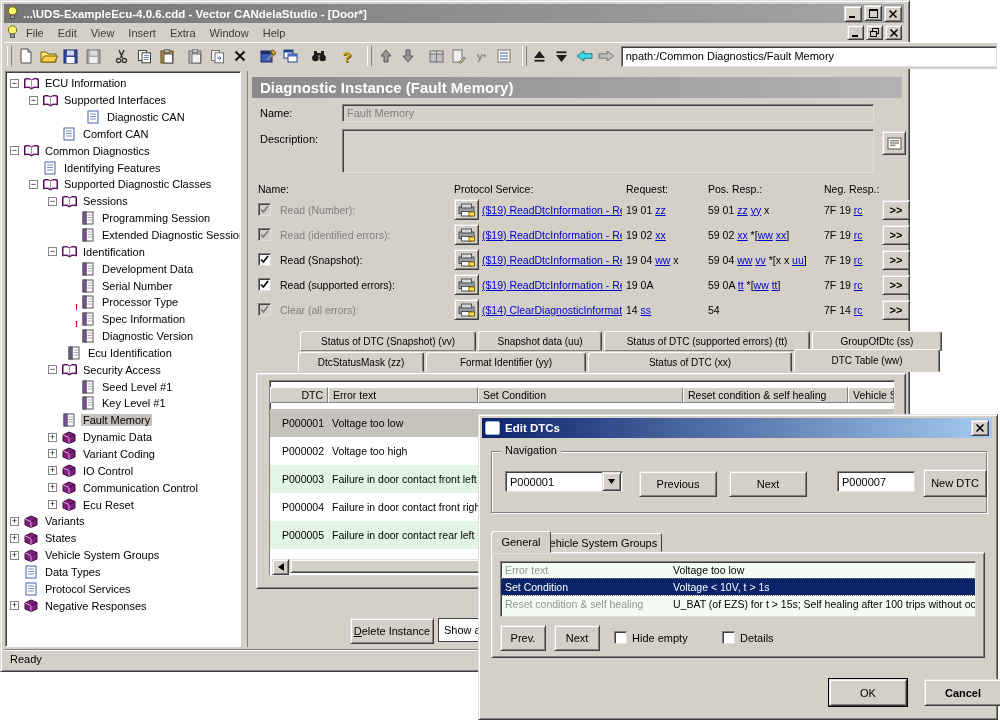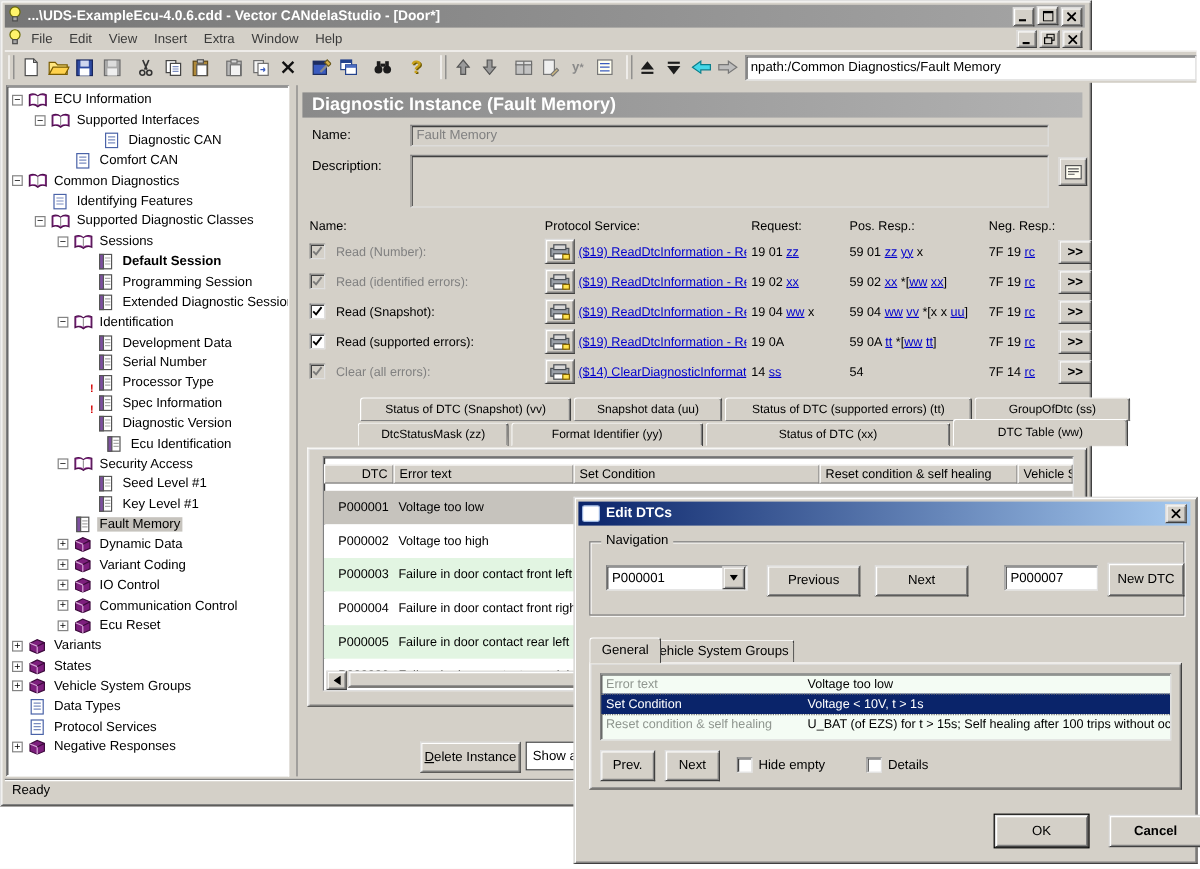--- a/index.html
+++ b/index.html
@@ -480,141 +480,126 @@
             <svg width="12" height="14" viewBox="0 0 12 14">
               <rect x="1" y="1" width="10" height="12" fill="#fff" stroke="#555"></rect>
               <rect x="1" y="1" width="3.2" height="12" fill="#7d4fa0" stroke="#555"></rect>
               <g stroke="#aaa">
                 <line x1="5.5" y1="4" x2="10" y2="4"></line>
                 <line x1="5.5" y1="6.5" x2="10" y2="6.5"></line>
                 <line x1="5.5" y1="9" x2="10" y2="9"></line>
               </g>
             </svg>
           </span>
-          <span class="tree-label" style="font-weight: bold;">Default Session</span>
+          <span class="tree-label">Programming Session</span>
         </div>
         <div class="tree-row" style="padding-left: 61px;">
           <span style="width: 9px; flex: 0 0 auto;"></span>
           <span class="tree-icon">
             <svg width="12" height="14" viewBox="0 0 12 14">
               <rect x="1" y="1" width="10" height="12" fill="#fff" stroke="#555"></rect>
               <rect x="1" y="1" width="3.2" height="12" fill="#7d4fa0" stroke="#555"></rect>
               <g stroke="#aaa">
                 <line x1="5.5" y1="4" x2="10" y2="4"></line>
                 <line x1="5.5" y1="6.5" x2="10" y2="6.5"></line>
                 <line x1="5.5" y1="9" x2="10" y2="9"></line>
               </g>
             </svg>
           </span>
-          <span class="tree-label">Programming Session</span>
+          <span class="tree-label">Extended Diagnostic Session</span>
+        </div>
+        <div class="tree-row" style="padding-left: 42px;">
+          <span class="expander">−</span>
+          <span class="tree-icon">
+            <svg width="17" height="13" viewBox="0 0 17 13">
+              <path d="M8.5 3 C6.5 1.2 3.5 1 1.5 2 V11 C3.5 10 6.5 10.2 8.5 12 C10.5 10.2 13.5 10 15.5 11 V2 C13.5 1 10.5 1.2 8.5 3 Z" fill="#8e2b8e" stroke="#4d104d"></path>
+              <path d="M8.5 3.6 C7 2.3 4.6 2.1 2.6 2.9 V9.8 C4.6 9.2 7 9.4 8.5 10.6 C10 9.4 12.4 9.2 14.4 9.8 V2.9 C12.4 2.1 10 2.3 8.5 3.6 Z" fill="#fff"></path>
+              <line x1="8.5" y1="3.6" x2="8.5" y2="10.6" stroke="#999"></line>
+            </svg>
+          </span>
+          <span class="tree-label">Identification</span>
         </div>
         <div class="tree-row" style="padding-left: 61px;">
           <span style="width: 9px; flex: 0 0 auto;"></span>
           <span class="tree-icon">
             <svg width="12" height="14" viewBox="0 0 12 14">
               <rect x="1" y="1" width="10" height="12" fill="#fff" stroke="#555"></rect>
               <rect x="1" y="1" width="3.2" height="12" fill="#7d4fa0" stroke="#555"></rect>
               <g stroke="#aaa">
                 <line x1="5.5" y1="4" x2="10" y2="4"></line>
                 <line x1="5.5" y1="6.5" x2="10" y2="6.5"></line>
                 <line x1="5.5" y1="9" x2="10" y2="9"></line>
               </g>
             </svg>
           </span>
-          <span class="tree-label">Extended Diagnostic Session</span>
-        </div>
-        <div class="tree-row" style="padding-left: 42px;">
-          <span class="expander">−</span>
-          <span class="tree-icon">
-            <svg width="17" height="13" viewBox="0 0 17 13">
-              <path d="M8.5 3 C6.5 1.2 3.5 1 1.5 2 V11 C3.5 10 6.5 10.2 8.5 12 C10.5 10.2 13.5 10 15.5 11 V2 C13.5 1 10.5 1.2 8.5 3 Z" fill="#8e2b8e" stroke="#4d104d"></path>
-              <path d="M8.5 3.6 C7 2.3 4.6 2.1 2.6 2.9 V9.8 C4.6 9.2 7 9.4 8.5 10.6 C10 9.4 12.4 9.2 14.4 9.8 V2.9 C12.4 2.1 10 2.3 8.5 3.6 Z" fill="#fff"></path>
-              <line x1="8.5" y1="3.6" x2="8.5" y2="10.6" stroke="#999"></line>
-            </svg>
-          </span>
-          <span class="tree-label">Identification</span>
+          <span class="tree-label">Development Data</span>
         </div>
         <div class="tree-row" style="padding-left: 61px;">
           <span style="width: 9px; flex: 0 0 auto;"></span>
           <span class="tree-icon">
             <svg width="12" height="14" viewBox="0 0 12 14">
               <rect x="1" y="1" width="10" height="12" fill="#fff" stroke="#555"></rect>
               <rect x="1" y="1" width="3.2" height="12" fill="#7d4fa0" stroke="#555"></rect>
               <g stroke="#aaa">
                 <line x1="5.5" y1="4" x2="10" y2="4"></line>
                 <line x1="5.5" y1="6.5" x2="10" y2="6.5"></line>
                 <line x1="5.5" y1="9" x2="10" y2="9"></line>
               </g>
             </svg>
           </span>
-          <span class="tree-label">Development Data</span>
+          <span class="tree-label">Serial Number</span>
         </div>
         <div class="tree-row" style="padding-left: 61px;">
           <span style="width: 9px; flex: 0 0 auto;"></span>
           <span class="tree-icon">
             <svg width="12" height="14" viewBox="0 0 12 14">
               <rect x="1" y="1" width="10" height="12" fill="#fff" stroke="#555"></rect>
               <rect x="1" y="1" width="3.2" height="12" fill="#7d4fa0" stroke="#555"></rect>
               <g stroke="#aaa">
                 <line x1="5.5" y1="4" x2="10" y2="4"></line>
                 <line x1="5.5" y1="6.5" x2="10" y2="6.5"></line>
                 <line x1="5.5" y1="9" x2="10" y2="9"></line>
               </g>
             </svg>
-          </span>
-          <span class="tree-label">Serial Number</span>
+            <span class="alert-mark">!</span>
+          </span>
+          <span class="tree-label">Processor Type</span>
         </div>
         <div class="tree-row" style="padding-left: 61px;">
           <span style="width: 9px; flex: 0 0 auto;"></span>
           <span class="tree-icon">
             <svg width="12" height="14" viewBox="0 0 12 14">
               <rect x="1" y="1" width="10" height="12" fill="#fff" stroke="#555"></rect>
               <rect x="1" y="1" width="3.2" height="12" fill="#7d4fa0" stroke="#555"></rect>
               <g stroke="#aaa">
                 <line x1="5.5" y1="4" x2="10" y2="4"></line>
                 <line x1="5.5" y1="6.5" x2="10" y2="6.5"></line>
                 <line x1="5.5" y1="9" x2="10" y2="9"></line>
               </g>
             </svg>
             <span class="alert-mark">!</span>
           </span>
-          <span class="tree-label">Processor Type</span>
+          <span class="tree-label">Spec Information</span>
         </div>
         <div class="tree-row" style="padding-left: 61px;">
           <span style="width: 9px; flex: 0 0 auto;"></span>
           <span class="tree-icon">
             <svg width="12" height="14" viewBox="0 0 12 14">
               <rect x="1" y="1" width="10" height="12" fill="#fff" stroke="#555"></rect>
               <rect x="1" y="1" width="3.2" height="12" fill="#7d4fa0" stroke="#555"></rect>
               <g stroke="#aaa">
                 <line x1="5.5" y1="4" x2="10" y2="4"></line>
                 <line x1="5.5" y1="6.5" x2="10" y2="6.5"></line>
                 <line x1="5.5" y1="9" x2="10" y2="9"></line>
               </g>
             </svg>
-            <span class="alert-mark">!</span>
-          </span>
-          <span class="tree-label">Spec Information</span>
-        </div>
-        <div class="tree-row" style="padding-left: 61px;">
-          <span style="width: 9px; flex: 0 0 auto;"></span>
-          <span class="tree-icon">
-            <svg width="12" height="14" viewBox="0 0 12 14">
-              <rect x="1" y="1" width="10" height="12" fill="#fff" stroke="#555"></rect>
-              <rect x="1" y="1" width="3.2" height="12" fill="#7d4fa0" stroke="#555"></rect>
-              <g stroke="#aaa">
-                <line x1="5.5" y1="4" x2="10" y2="4"></line>
-                <line x1="5.5" y1="6.5" x2="10" y2="6.5"></line>
-                <line x1="5.5" y1="9" x2="10" y2="9"></line>
-              </g>
-            </svg>
           </span>
           <span class="tree-label">Diagnostic Version</span>
         </div>
-        <div class="tree-row" style="padding-left: 68px;">
+        <div class="tree-row" style="padding-left: 47px;">
           <span style="width: 9px; flex: 0 0 auto;"></span>
           <span class="tree-icon">
             <svg width="12" height="14" viewBox="0 0 12 14">
               <rect x="1" y="1" width="10" height="12" fill="#fff" stroke="#555"></rect>
               <rect x="1" y="1" width="3.2" height="12" fill="#7d4fa0" stroke="#555"></rect>
               <g stroke="#aaa">
                 <line x1="5.5" y1="4" x2="10" y2="4"></line>
                 <line x1="5.5" y1="6.5" x2="10" y2="6.5"></line>
                 <line x1="5.5" y1="9" x2="10" y2="9"></line>
               </g>

